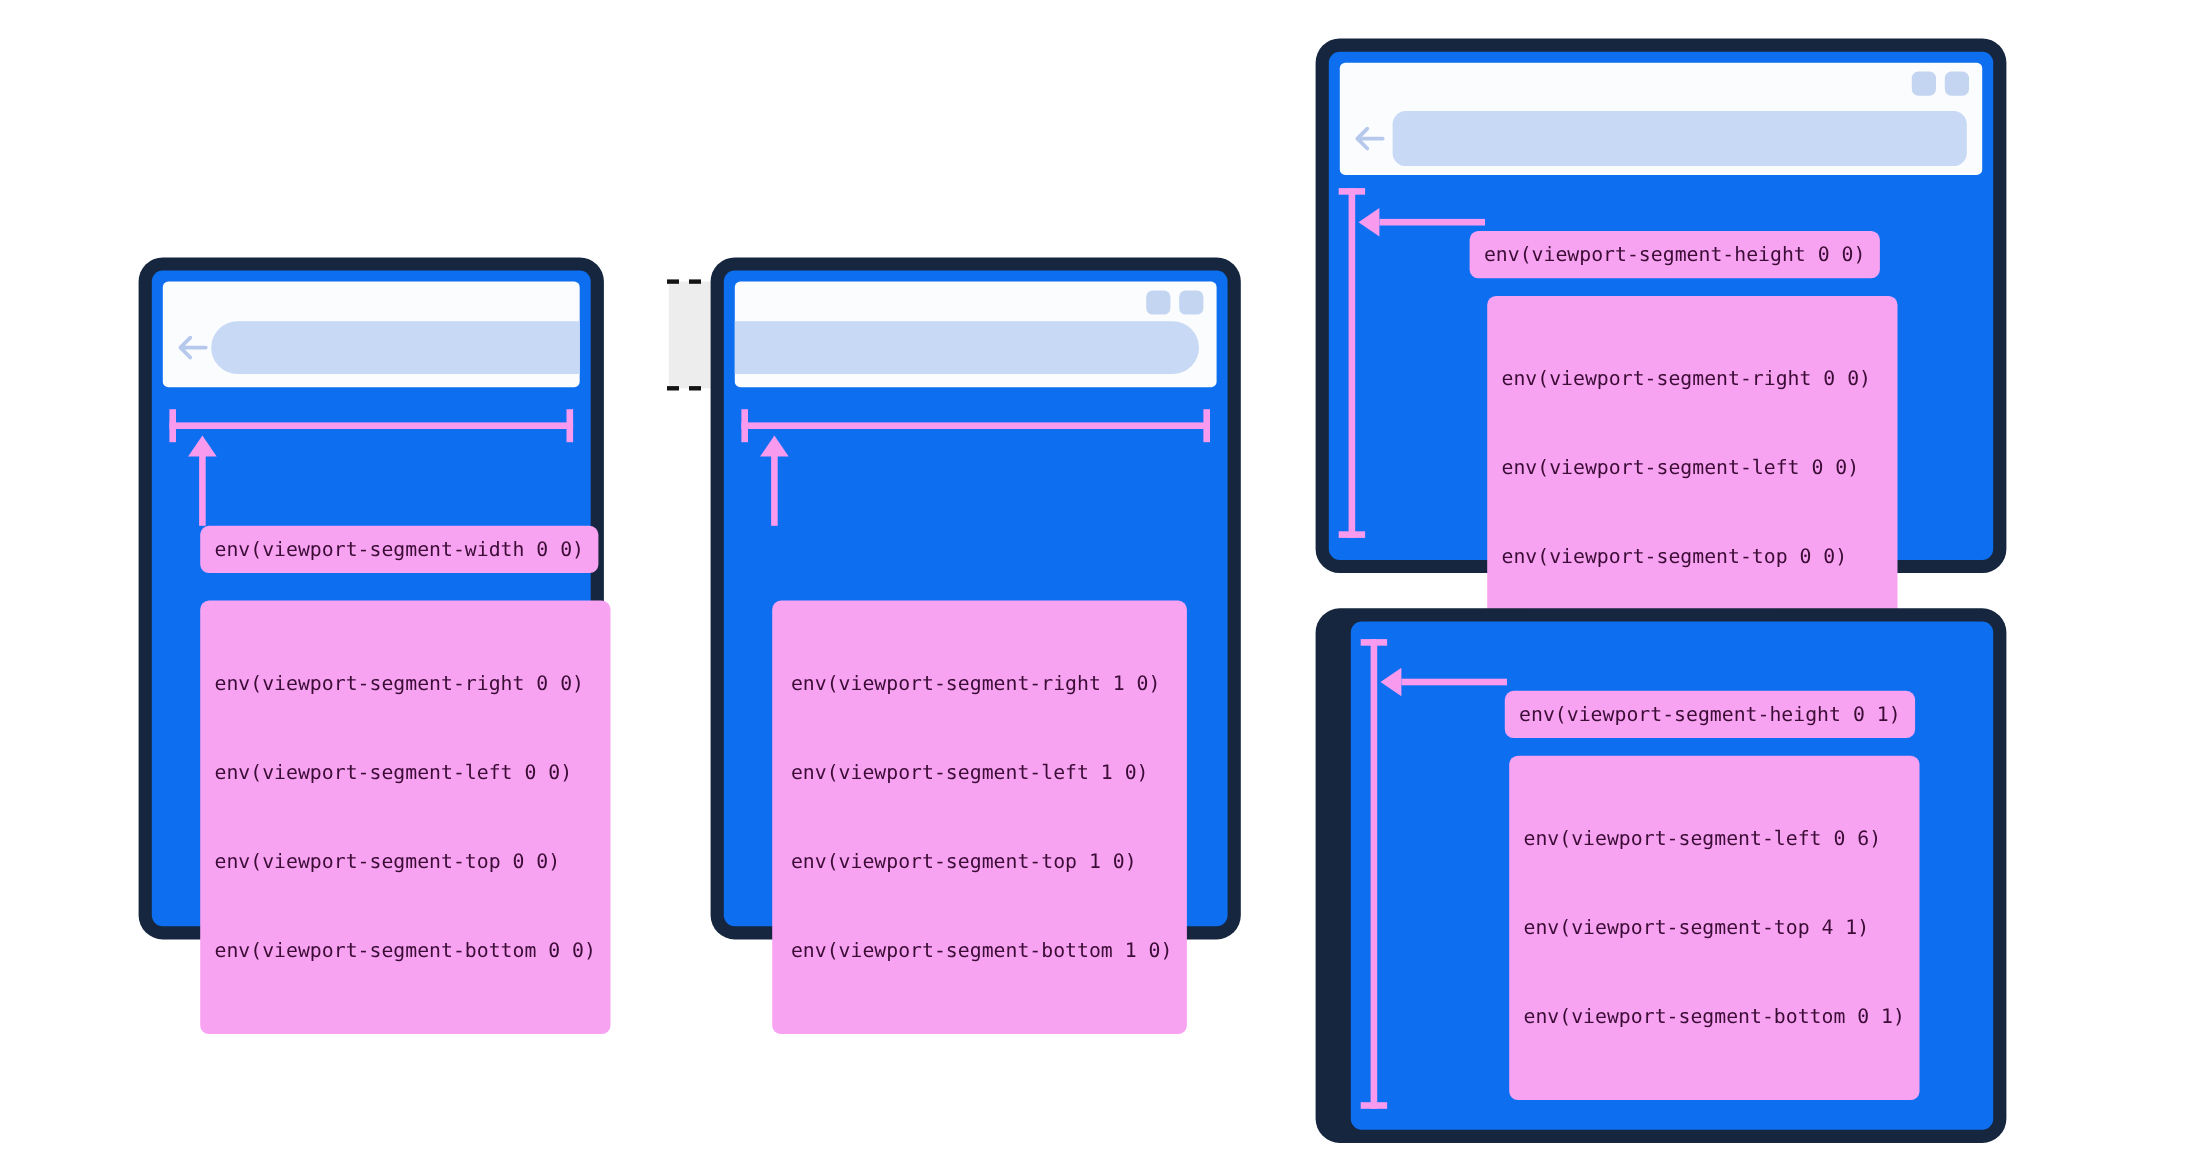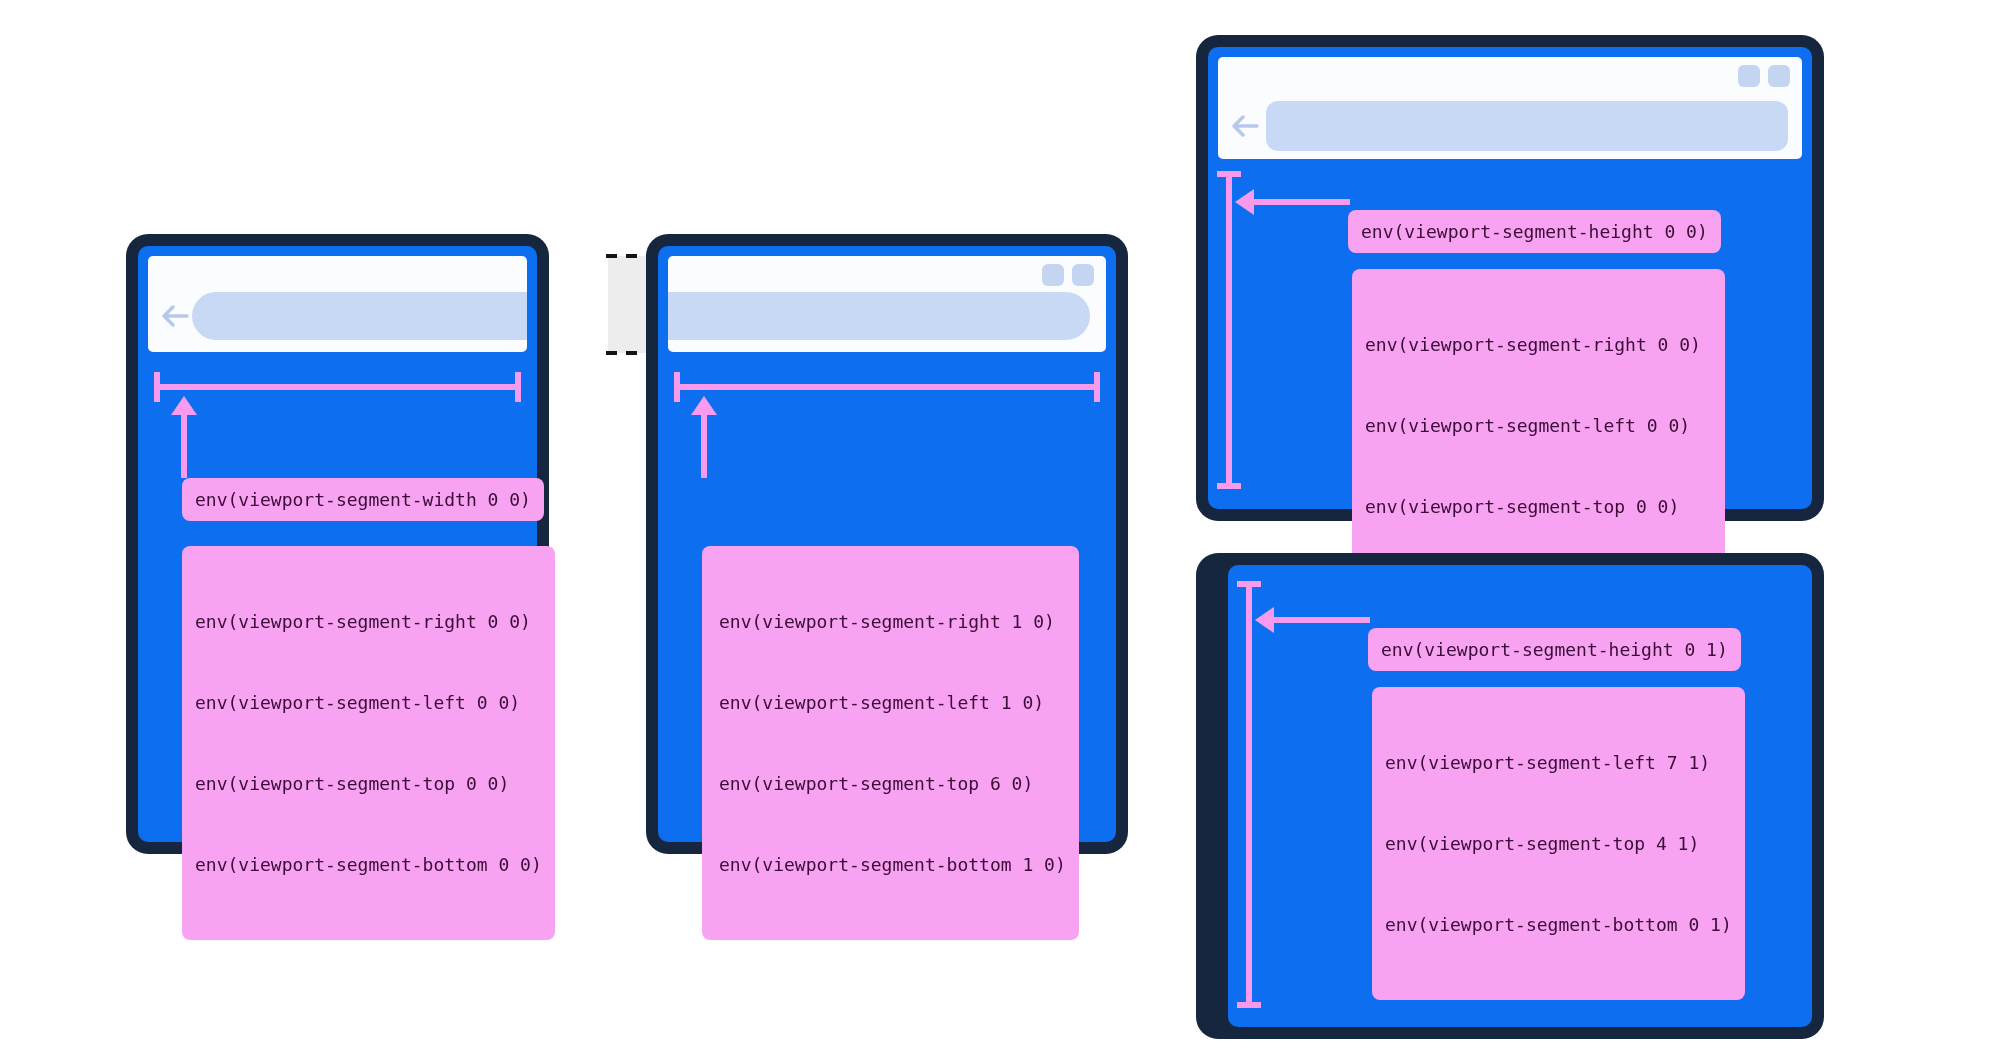--- a/index.html
+++ b/index.html
@@ -84,21 +84,21 @@
           <div class="winbtn"></div>
         </div>
         <div class="urlbar" style="left:0; right:16px; top:36px; height:48px; border-radius:0 24px 24px 0;"></div>
       </div>
       <div class="hline"></div>
       <div class="up-head" style="left:33px; top:150px;"></div>
       <div class="up-shaft" style="left:43px; top:168px; height:64px;"></div>
       <div class="pill" style="left:44px; top:300px;padding-left:17px;">
         <div>env(viewport-segment-right 1 0)</div>
         <div>env(viewport-segment-left 1 0)</div>
-        <div>env(viewport-segment-top 6 0)</div>
+        <div>env(viewport-segment-top 1 0)</div>
         <div>env(viewport-segment-bottom 1 0)</div>
       </div>
     </div>
   </div>
 
   <div class="device" style="left:1196px; top:35px; width:628px; height:486px;">
     <div class="viewport">
       <div class="chrome h102">
         <div class="winbtns">
           <div class="winbtn"></div>
@@ -107,37 +107,37 @@
         <span class="backarrow" style="left:12px; top:56px;">
           <svg width="30" height="26" viewBox="0 0 30 26" fill="none">
             <path d="M27 13 H5 M13 4 L4 13 L13 22" stroke="currentColor" stroke-width="3.5" stroke-linecap="round" stroke-linejoin="round"></path>
           </svg>
         </span>
         <div class="urlbar" style="left:48px; right:14px; top:44px; height:50px; border-radius:12px;"></div>
       </div>
       <div class="vline" style="top:124px; height:318px;"></div>
       <div class="lf-head" style="left:27px; top:142px;"></div>
       <div class="lf-shaft" style="left:46px; top:152px; width:96px;"></div>
-      <div class="pill" style="left:140px; top:163px;">env(viewport-segment-height 0 0)</div>
+      <div class="pill" style="left:128px; top:163px;">env(viewport-segment-height 0 0)</div>
       <div class="pill" style="left:144px; top:222px;">
         <div>env(viewport-segment-right 0 0)</div>
         <div>env(viewport-segment-left 0 0)</div>
         <div>env(viewport-segment-top 0 0)</div>
         <div>env(viewport-segment-bottom 0 0)</div>
       </div>
     </div>
   </div>
 
   <div class="device" style="left:1196px; top:553px; width:628px; height:486px;padding-left:32px;">
     <div class="viewport">
       <div class="vline" style="top:16px; height:427px;"></div>
       <div class="lf-head" style="left:27px; top:42px;"></div>
       <div class="lf-shaft" style="left:46px; top:52px; width:96px;"></div>
       <div class="pill" style="left:140px; top:63px;">env(viewport-segment-height 0 1)</div>
       <div class="pill" style="left:144px; top:122px;">
-        <div>env(viewport-segment-left 7 1)</div>
+        <div>env(viewport-segment-left 0 6)</div>
         <div>env(viewport-segment-top 4 1)</div>
         <div>env(viewport-segment-bottom 0 1)</div>
       </div>
     </div>
   </div>
 
 </div>
 
 </body></html>

